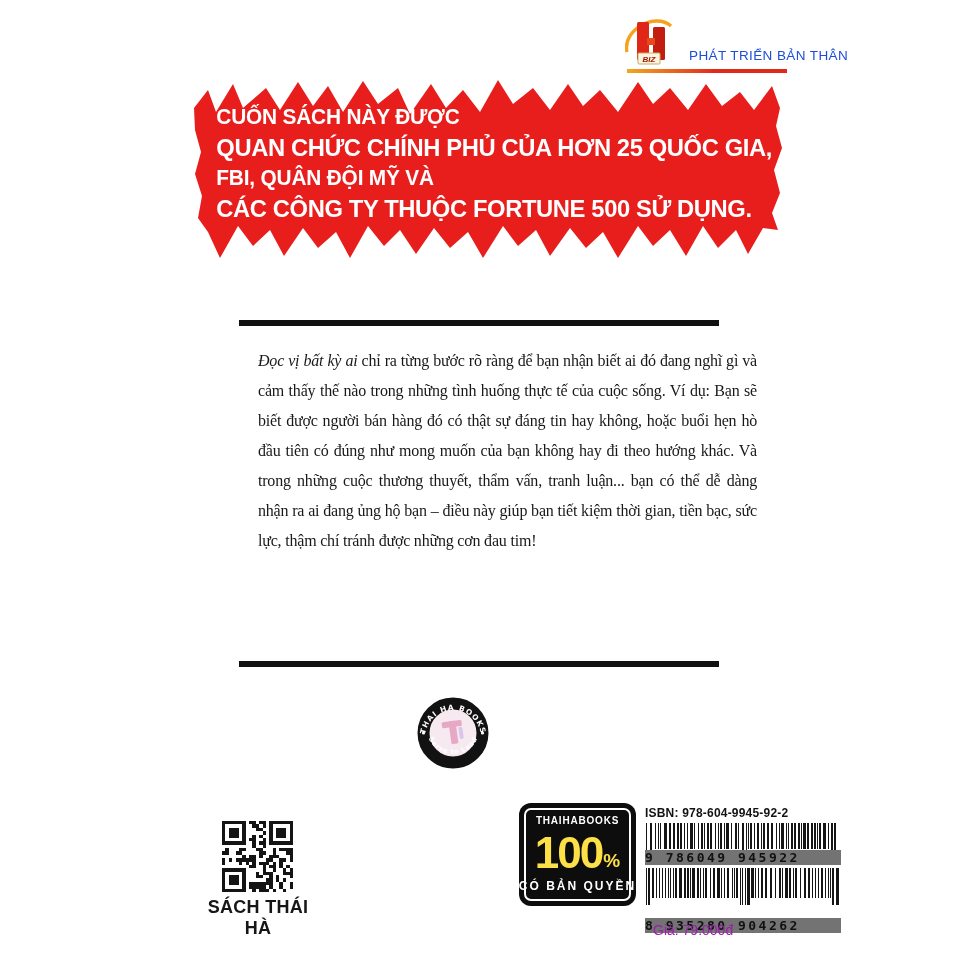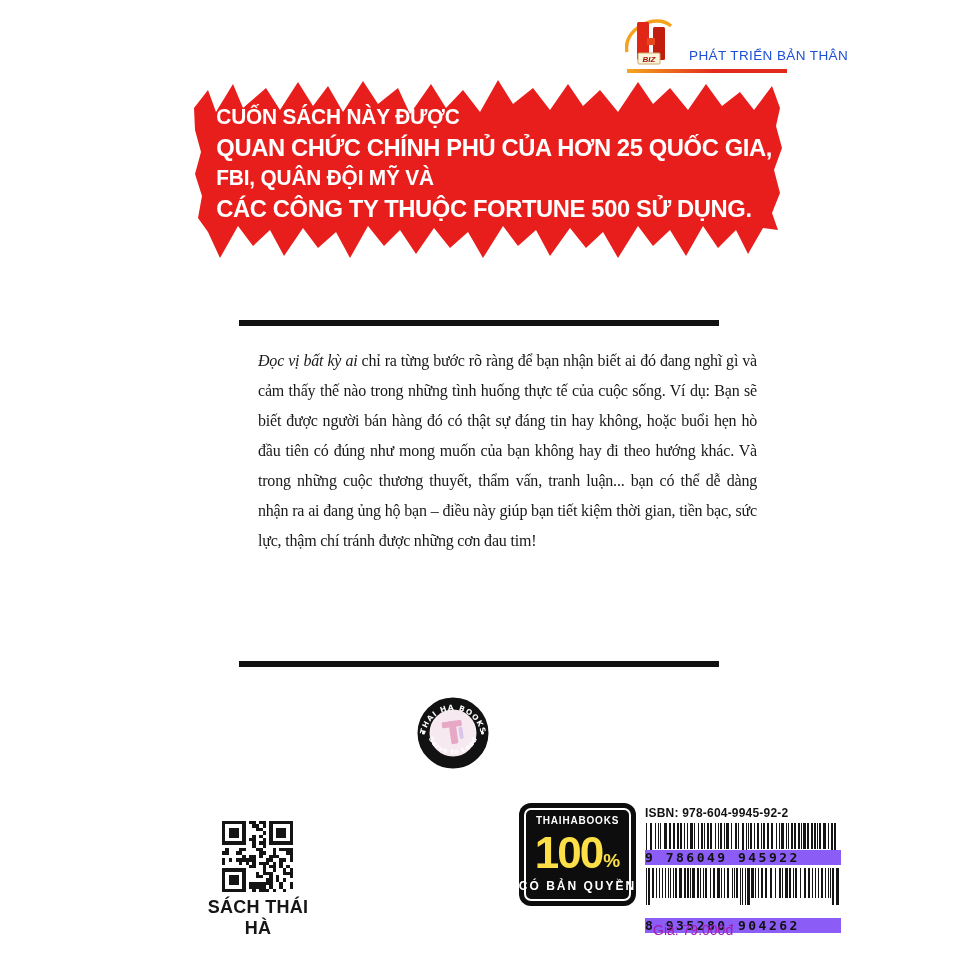--- a/index.html
+++ b/index.html
@@ -52,21 +52,21 @@
   .badge-pct{font-size:19px;letter-spacing:0;margin-left:1px;line-height:22px;}
   .badge-license{color:#fff;font-weight:bold;font-size:12px;letter-spacing:2px;white-space:nowrap;}
 
   
   .isbn-panel{position:absolute;left:645px;top:806px;width:202px;height:112px;}
   .isbn-label{position:absolute;left:0;top:0;width:100%;font-size:12px;font-weight:bold;
               color:#121212;letter-spacing:.2px;}
   .bc-bars{position:absolute;left:0;}
   .bc1{top:17px;}
   .bc2{top:62px;}
-  .bc-digits{position:absolute;left:0;width:196px;background:#8b5cf6;
+  .bc-digits{position:absolute;left:0;width:196px;background:#737373;
              font-family:"DejaVu Sans Mono",monospace;font-size:13px;font-weight:bold;
              letter-spacing:2.5px;color:#111;white-space:nowrap;}
   .bcd1{top:44px;}
   .bcd2{top:88px;margin-top:24px;}
   svg .bar{fill:#151515;}
 
   
   .price{position:absolute;left:653px;top:922px;font-size:14px;color:#a21caf;}
 </style>
 </head>

